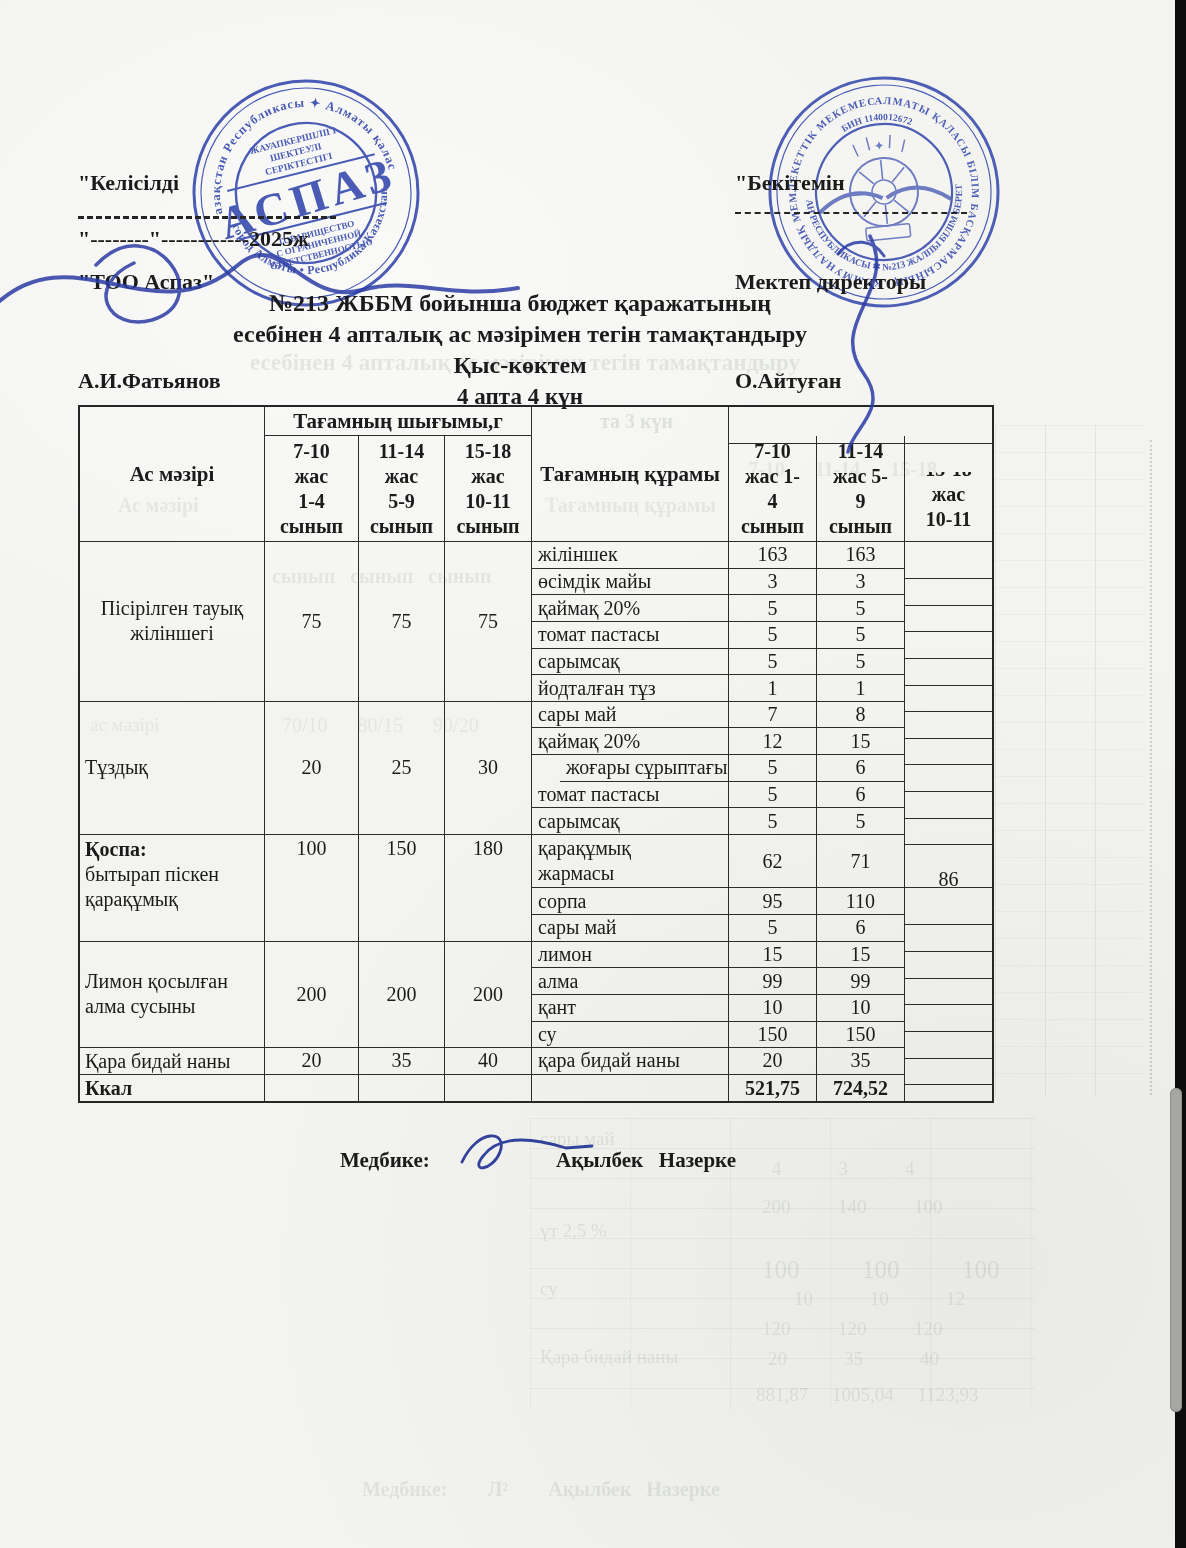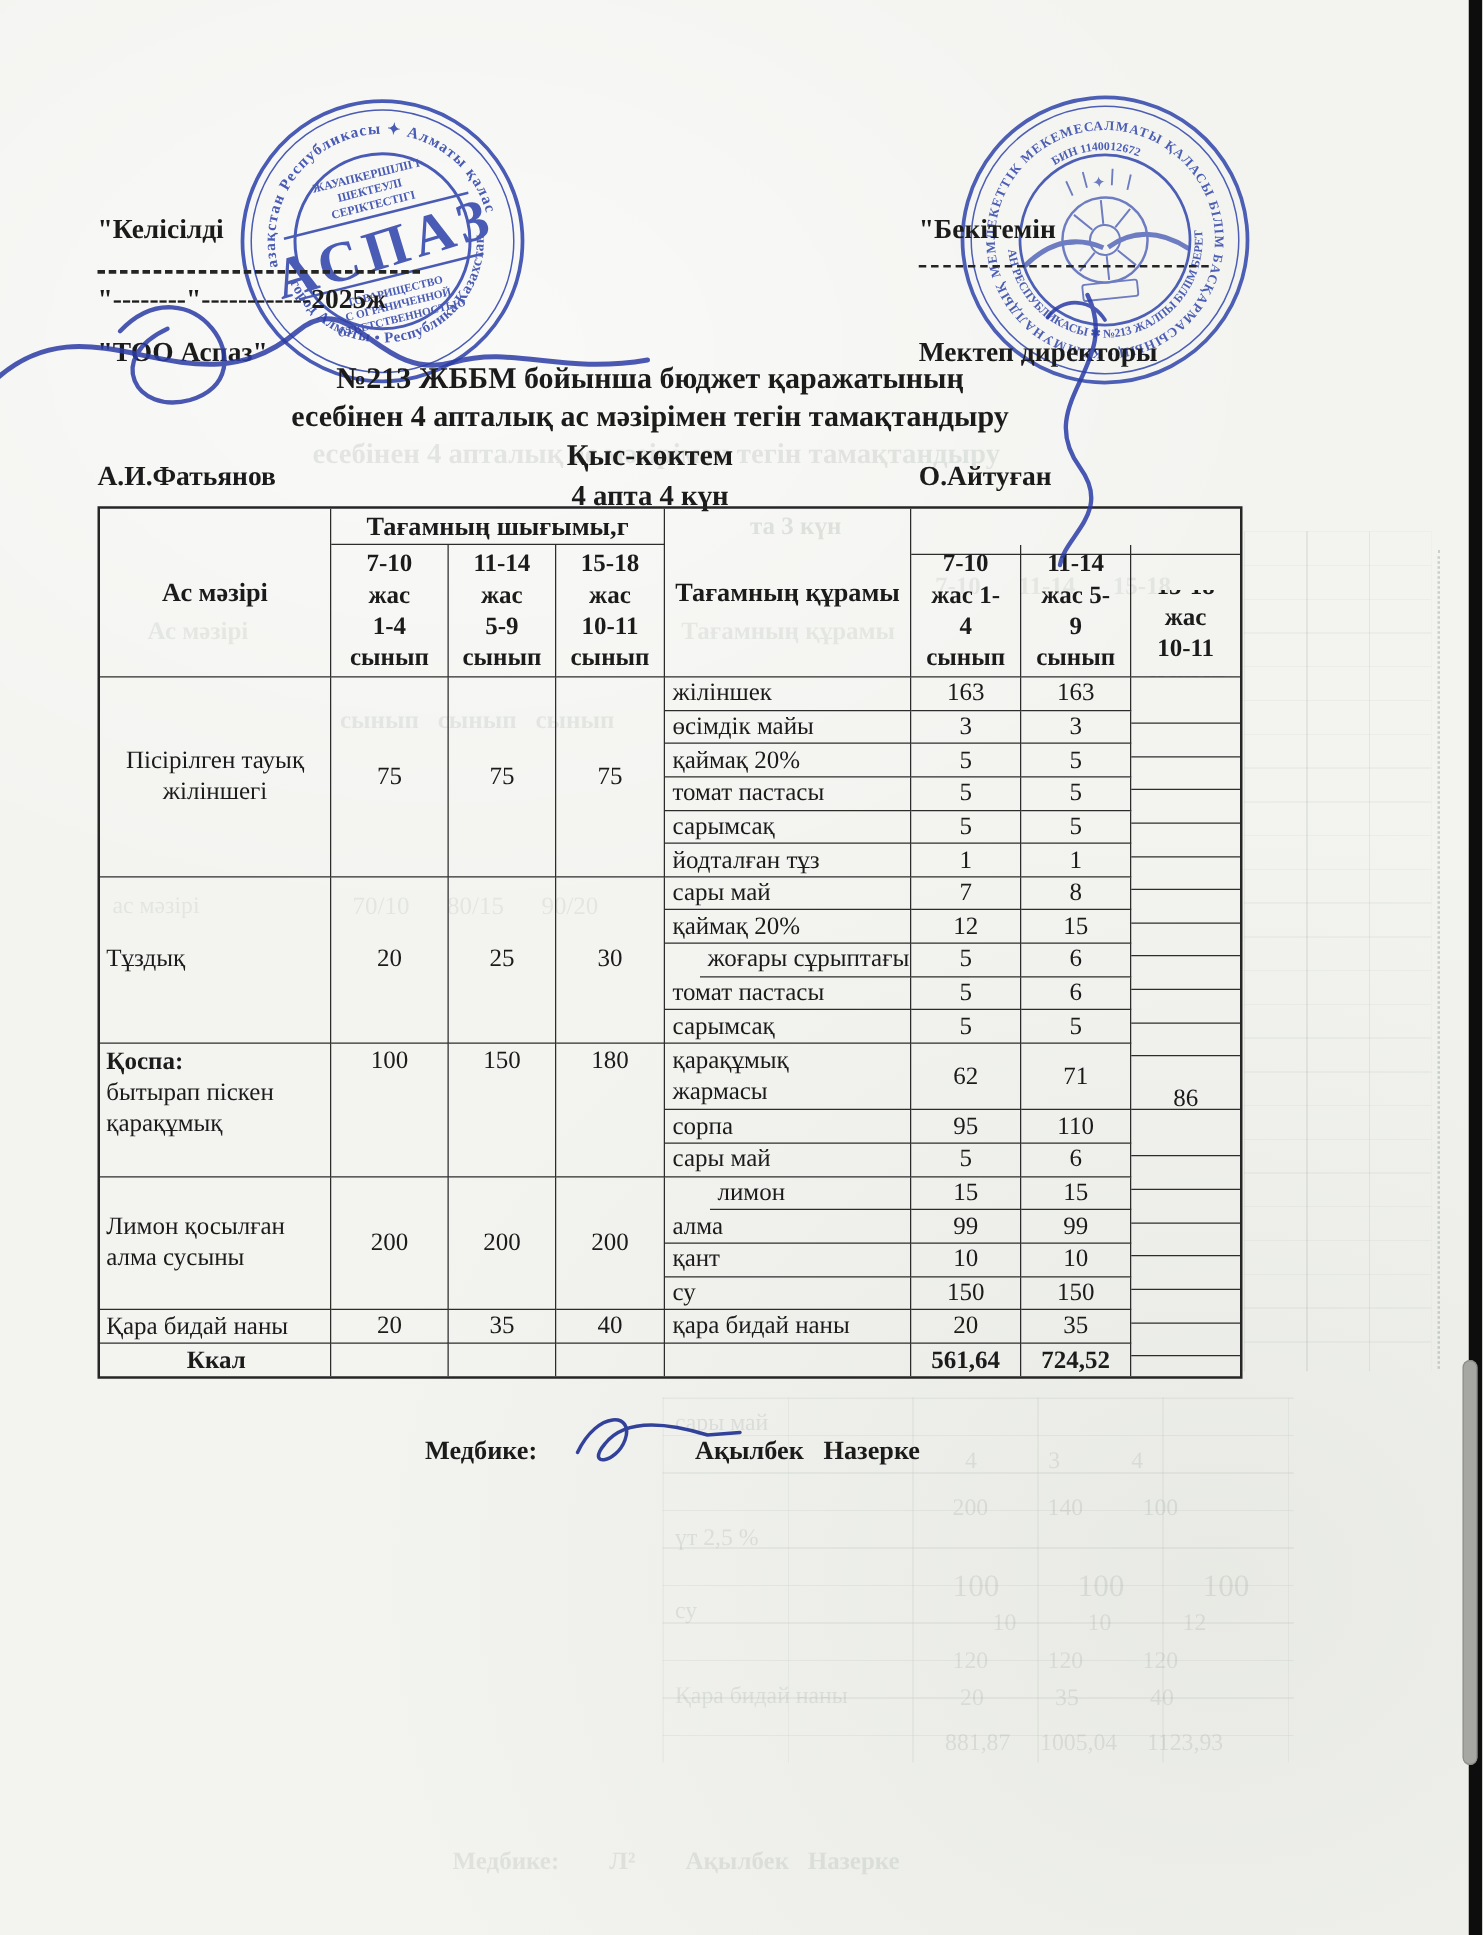--- a/index.html
+++ b/index.html
@@ -21,21 +21,21 @@
   .title div{line-height:31px;text-align:center;}
   .title .t1,.title .t2,.title .t3{font-size:24px;}
   .title .t4{font-size:23px;}
   
   .menu-table{position:absolute;left:78px;top:405px;z-index:4;display:grid;
     grid-template-columns:185px 94px 86px 87px 197px 88px 88px 87px;
     grid-template-rows:29px 106px repeat(21,26.65px);
     border:2.2px solid #262626;}
   .cell{border-right:1.5px solid #2c2c2c;border-bottom:1.5px solid #2c2c2c;font-size:20px;overflow:hidden;}
   .cell.nr{border-right:none;margin-top:36px;}
-  .cell.nb{border-bottom:none;text-align:center;}
+  .cell.nb{border-bottom:none;}
   .hd{font-weight:bold;display:flex;align-items:center;justify-content:center;text-align:center;
       white-space:pre-line;line-height:25px;font-size:21px;}
   .hd.age{font-size:20px;}
   .dish{display:flex;flex-direction:column;justify-content:center;padding:2px 3px 2px 5px;line-height:25px;}
   .dish.ctr{align-items:center;text-align:center;padding-left:3px;}
   .dish.topv{justify-content:flex-start;}
   .num{display:flex;align-items:center;justify-content:center;line-height:25px;}
   .num.topv{align-items:flex-start;padding-top:1px;}
   .ing{display:flex;align-items:center;padding-left:6px;line-height:25px;white-space:pre;}
   .b{font-weight:bold;}
@@ -277,21 +277,21 @@
       <div class="cell num" style="grid-area: 17 / 6;">5</div>
       <div class="cell num" style="grid-area: 17 / 7;">6</div>
       <div class="cell num nr" style="grid-area: 17 / 8;">7</div>
       <div class="cell dish" style="grid-area: 18 / 1 / span 4;">
         <div>Лимон қосылған</div>
         <div>алма сусыны</div>
       </div>
       <div class="cell num" style="grid-area: 18 / 2 / span 4;">200</div>
       <div class="cell num" style="grid-area: 18 / 3 / span 4;">200</div>
       <div class="cell num" style="grid-area: 18 / 4 / span 4;">200</div>
-      <div class="cell ing" style="grid-area: 18 / 5; margin-left: 36px;">лимон</div>
+      <div class="cell ing" style="grid-area: 18 / 5;">лимон</div>
       <div class="cell num" style="grid-area: 18 / 6;">15</div>
       <div class="cell num" style="grid-area: 18 / 7;">15</div>
       <div class="cell num nr" style="grid-area: 18 / 8;">15</div>
       <div class="cell ing" style="grid-area: 19 / 5;">алма</div>
       <div class="cell num" style="grid-area: 19 / 6;">99</div>
       <div class="cell num" style="grid-area: 19 / 7;">99</div>
       <div class="cell num nr" style="grid-area: 19 / 8;">99</div>
       <div class="cell ing" style="grid-area: 20 / 5;">қант</div>
       <div class="cell num" style="grid-area: 20 / 6;">10</div>
       <div class="cell num" style="grid-area: 20 / 7;">10</div>
@@ -308,21 +308,21 @@
       <div class="cell num" style="grid-area: 22 / 4;">40</div>
       <div class="cell ing" style="grid-area: 22 / 5;">қара бидай наны</div>
       <div class="cell num" style="grid-area: 22 / 6;">20</div>
       <div class="cell num" style="grid-area: 22 / 7;">35</div>
       <div class="cell num nr" style="grid-area: 22 / 8;">40</div>
       <div class="cell dish b nb" style="grid-area: 23 / 1;">Ккал</div>
       <div class="cell num nb" style="grid-area: 23 / 2;"></div>
       <div class="cell num nb" style="grid-area: 23 / 3;"></div>
       <div class="cell num nb" style="grid-area: 23 / 4;"></div>
       <div class="cell ing nb" style="grid-area: 23 / 5;"></div>
-      <div class="cell num b nb" style="grid-area: 23 / 6;">561,64</div>
+      <div class="cell num b nb" style="grid-area: 23 / 6;">521,75</div>
       <div class="cell num b nb" style="grid-area: 23 / 7;">724,52</div>
       <div class="cell num b nr nb" style="grid-area: 23 / 8;">751,96</div>
     </div>
 
   <div class="nurse-label">Медбике:</div>
   <div class="nurse-name">Ақылбек   Назерке</div>
 
   <svg class="sig-overlay" width="1186" height="1548" viewBox="0 0 1186 1548">
     <g stroke="#2b3ca6" fill="none" opacity="0.85" stroke-linecap="round">
       <path d="M -8,308 C 72,228 152,338 238,265 C 282,228 302,306 362,290 C 412,276 448,300 518,288" stroke-width="4"></path>

